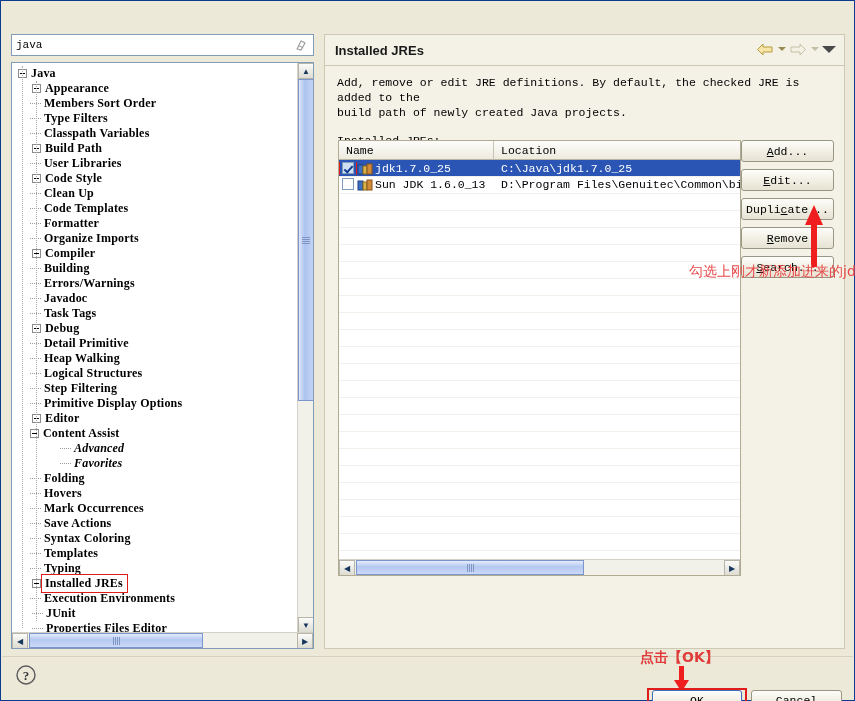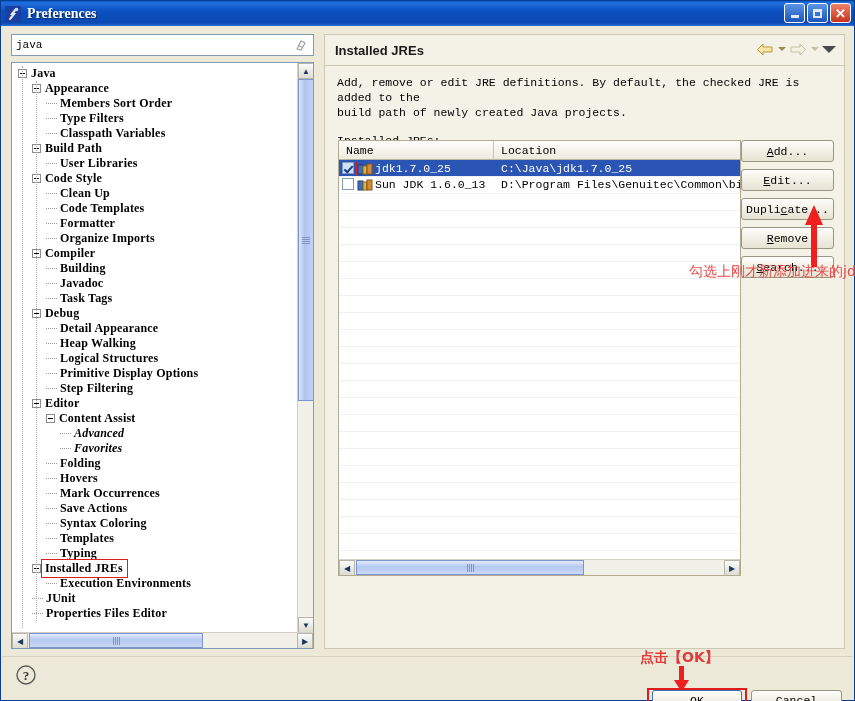--- a/index.html
+++ b/index.html
@@ -169,21 +169,21 @@
     width:5px; height:1px; background:#000;
   }
   .spacer-dash {
     width: 11px; height: 1px;
     border-top: 1px dotted #9a9a9a;
     flex: 0 0 auto;
     margin-right: 1px;
   }
   .indent-0 { padding-left: 6px; }
   .indent-1 { padding-left: 20px; }
-  .indent-2 { padding-left: 34px; font-family: Liberation Serif, serif; }
+  .indent-2 { padding-left: 18px; font-family: Liberation Serif, serif; }
   .indent-3 { padding-left: 48px; font-style: italic; }
   .tnode.highlight .lbl {
     outline: 1px solid #e01b1b;
     outline-offset: 1px;
     padding: 0 3px 0 2px;
   }
 
   
   .guide {
     position: absolute;
@@ -492,41 +492,20 @@
     font-family: "Liberation Mono", monospace;
     font-size: 11.5px;
     display: flex; align-items: center; justify-content: center;
   }
 </style>
 </head>
 <body>
 
 <div class="window">
 
-  <div class="titlebar">
-    <span class="title-icon">
-      <svg width="16" height="16" viewBox="0 0 16 16">
-        <rect x="0" y="0" width="16" height="16" fill="#1b3f9e"></rect>
-        <path d="M11 3 L7 8 L9 8 L5 13" stroke="#dfe8f8" stroke-width="2.1" fill="none" stroke-linecap="round"></path>
-        <circle cx="11.5" cy="3.5" r="1.8" fill="#cfd9ef"></circle>
-      </svg>
-    </span>
-    <span class="title-text">Preferences</span>
-    <div class="win-buttons">
-      <div class="win-btn min">
-          <span class="glyph-min"></span>
-        </div>
-      <div class="win-btn max">
-          <span class="glyph-max"></span>
-        </div>
-      <div class="win-btn close">
-          <span class="glyph-close">✕</span>
-        </div>
-    </div>
-  </div>
 
   <div class="client">
 
     <div class="left-pane">
 
       <div class="filter-box">
         <input class="filter-input" type="text" value="java" style="">
         <span class="filter-clear">
           <svg width="14" height="14" viewBox="0 0 14 14">
             <path d="M3 11 L7 3 L11 5 L7 12 Z" fill="none" stroke="#9a9a9a" stroke-width="1.1"></path>
@@ -589,49 +568,53 @@
               <div class="tnode indent-1">
                 <span class="expander"></span>
                 <span class="lbl">Compiler</span>
               </div>
               <div class="tnode indent-2">
                 <span class="spacer-dash"></span>
                 <span class="lbl">Building</span>
               </div>
               <div class="tnode indent-2">
                 <span class="spacer-dash"></span>
+                <span class="lbl">Errors/Warnings</span>
+              </div>
+              <div class="tnode indent-2">
+                <span class="spacer-dash"></span>
                 <span class="lbl">Javadoc</span>
               </div>
               <div class="tnode indent-2">
                 <span class="spacer-dash"></span>
                 <span class="lbl">Task Tags</span>
               </div>
               <div class="tnode indent-1">
                 <span class="expander"></span>
                 <span class="lbl">Debug</span>
               </div>
               <div class="tnode indent-2">
                 <span class="spacer-dash"></span>
-                <span class="lbl">Detail Appearance</span>
+                <span class="lbl">Detail Primitive</span>
               </div>
               <div class="tnode indent-2">
                 <span class="spacer-dash"></span>
                 <span class="lbl">Heap Walking</span>
               </div>
               <div class="tnode indent-2">
                 <span class="spacer-dash"></span>
                 <span class="lbl">Logical Structures</span>
               </div>
               <div class="tnode indent-2">
                 <span class="spacer-dash"></span>
+                <span class="lbl">Step Filtering</span>
+              </div>
+              <div class="tnode indent-2">
+                <span class="spacer-dash"></span>
                 <span class="lbl">Primitive Display Options</span>
-              </div>
-              <div class="tnode indent-2">
-                <span class="spacer-dash"></span>
-                <span class="lbl">Step Filtering</span>
               </div>
               <div class="tnode indent-1">
                 <span class="expander"></span>
                 <span class="lbl">Editor</span>
               </div>
               <div class="tnode indent-2">
                 <span class="expander"></span>
                 <span class="lbl">Content Assist</span>
               </div>
               <div class="tnode indent-3">

